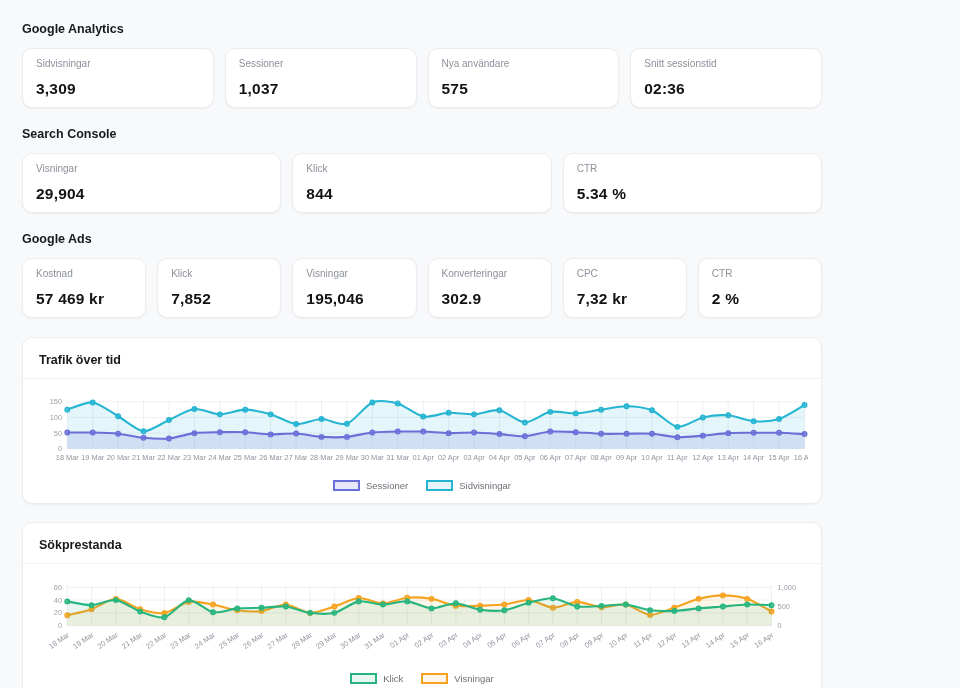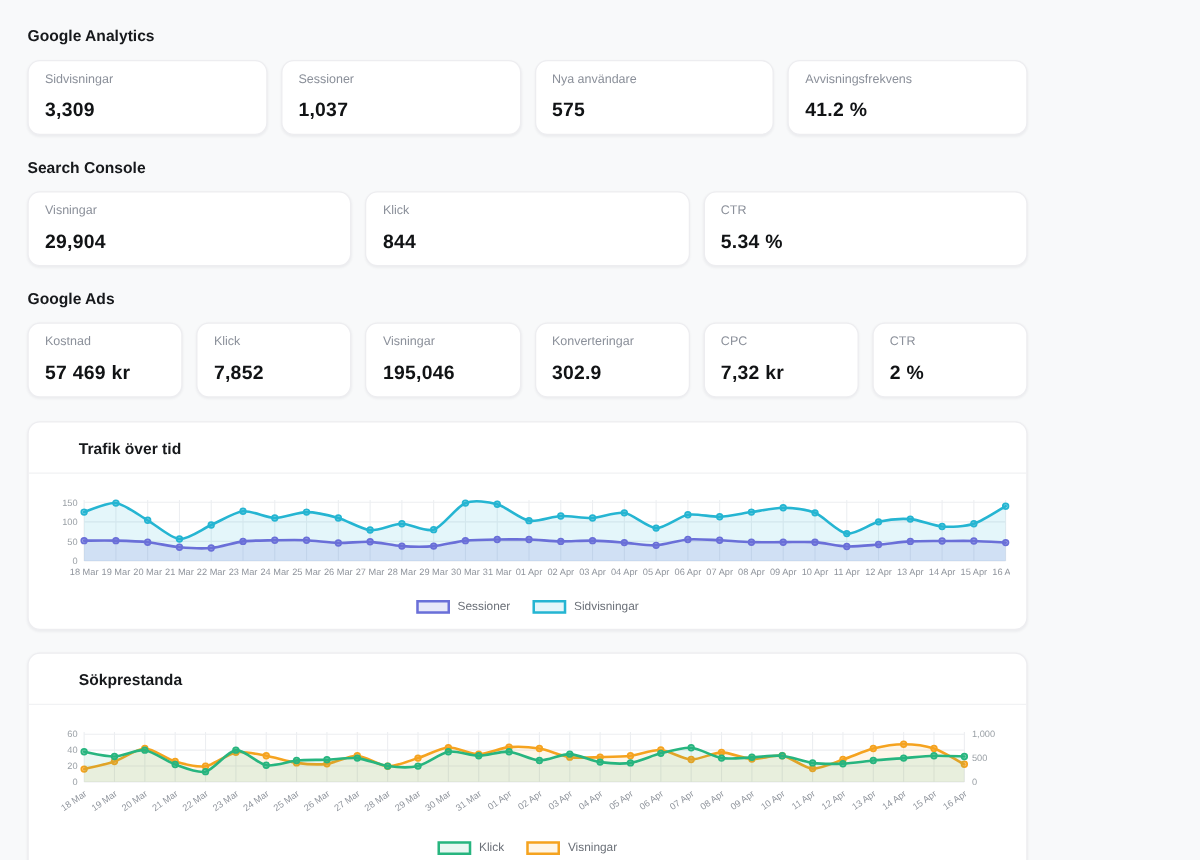--- a/index.html
+++ b/index.html
@@ -20,21 +20,21 @@
     padding:9px 13px;box-sizing:border-box;min-height:52px;
   }
   .card-label{font-size:10px;color:#8b909a;line-height:12px;}
   .card-value{font-size:15.5px;font-weight:bold;color:#111315;margin-top:9px;line-height:19px;letter-spacing:.2px;}
   .panel{
     background:#ffffff;border:1px solid #ededf0;border-radius:10px;
     box-shadow:0 1px 2px rgba(16,24,40,0.05);
     margin-top:18px;overflow:hidden;
   }
   .panel-header{padding:12px 16px 10px 16px;border-bottom:1px solid #f1f2f4;}
-  .panel-title{font-size:12.5px;font-weight:bold;color:#17191c;margin-left:24px;}
+  .panel-title{font-size:12.5px;font-weight:bold;color:#17191c;}
   .chart-body{padding:10px 13px 4px 13px;}
   .chart-body svg{display:block;}
   .legend{display:flex;justify-content:center;align-items:center;gap:18px;padding:1px 0 8px 0;}
   .legend-item{display:flex;align-items:center;gap:6px;font-size:9.5px;color:#6b7078;cursor:pointer;}
   .legend-swatch{width:27px;height:11px;border-style:solid;border-width:2px;box-sizing:border-box;}
   .axis-text{font-size:8.5px;fill:#9aa0a6;}
   .xaxis-text{font-size:8.5px;fill:#8f949c;}
 </style>
 </head>
 <body>
@@ -51,22 +51,22 @@
           </div>
           <div class="card">
             <div class="card-label">Sessioner</div>
             <div class="card-value">1,037</div>
           </div>
           <div class="card">
             <div class="card-label">Nya användare</div>
             <div class="card-value">575</div>
           </div>
           <div class="card">
-            <div class="card-label">Avvisningsfrekvens</div>
-            <div class="card-value">41.2 %</div>
+            <div class="card-label">Snitt sessionstid</div>
+            <div class="card-value">02:36</div>
           </div>
         </div>
       </div>
       <div class="section">
         <div class="section-title">Search Console</div>
         <div class="cards-row">
           <div class="card">
             <div class="card-label">Visningar</div>
             <div class="card-value">29,904</div>
           </div>

